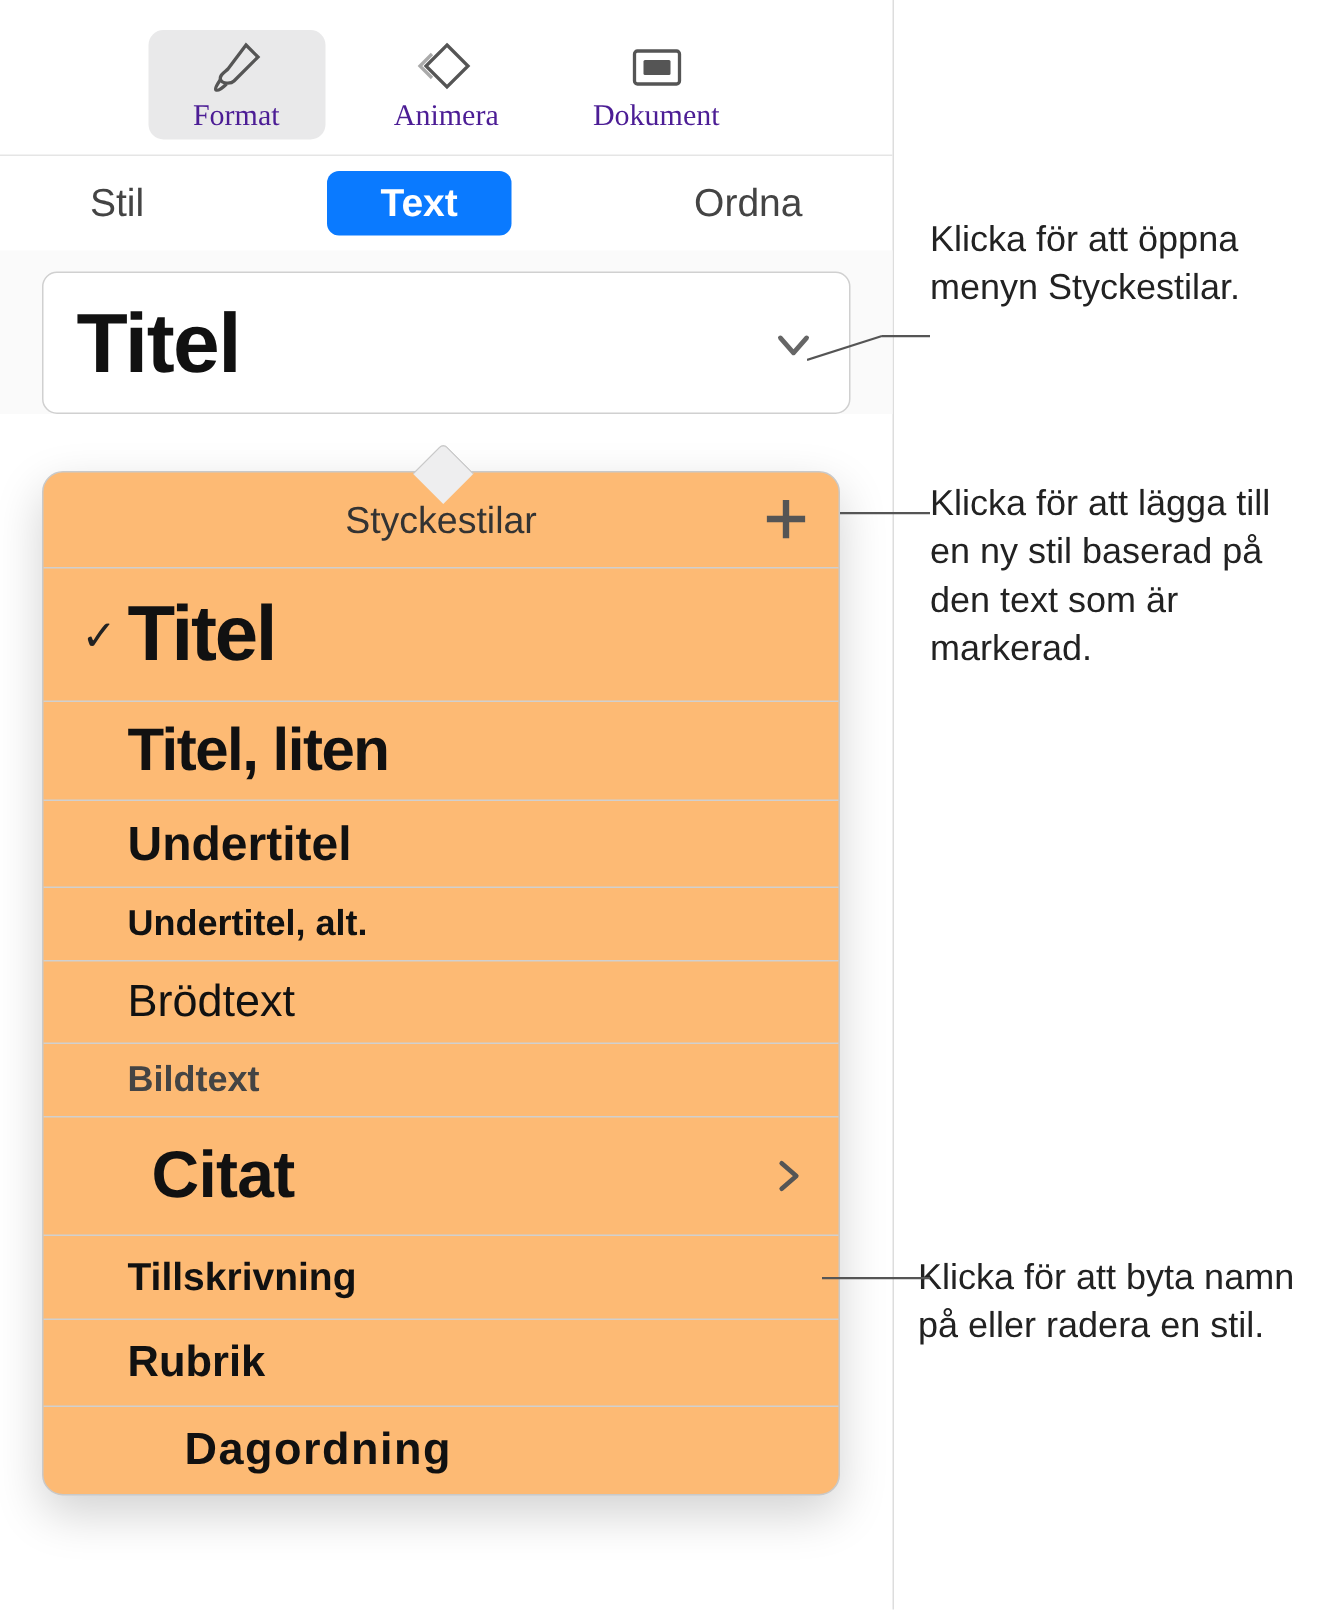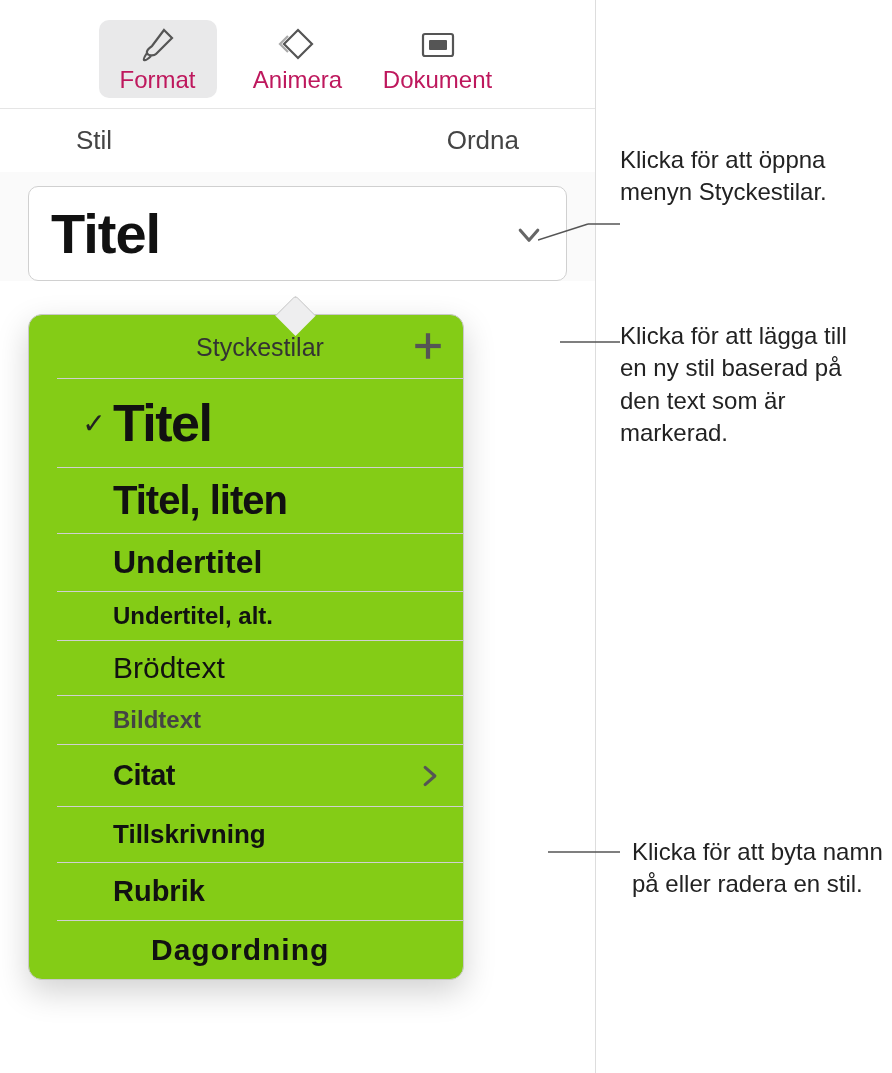--- a/index.html
+++ b/index.html
@@ -44,30 +44,31 @@
     background: #e9e9ea;
   }
   .toolbar-item svg {
     width: 42px;
     height: 36px;
     stroke: #555;
     fill: none;
     stroke-width: 2.2;
   }
   .toolbar-label {
-    font-size: 24px;
+    font-size: 20px;
     margin-top: 4px;
-    color: #be185d;
+    color: #4c1d95;
+    font-family: Liberation Serif, serif;
   }
 
   
   .tabs {
     display: flex;
     justify-content: space-between;
-    padding: 10px 40px;
+    padding: 10px 24px;
     font-size: 26px;
     color: #444;
   }
   .tab {
     padding: 6px 36px;
     border-radius: 8px;
     cursor: pointer;
   }
   .tab.active {
     background: #0a7aff;
@@ -100,26 +101,25 @@
   .chevron {
     width: 30px;
     height: 30px;
   }
 
   
   .popover {
     position: absolute;
     left: 28px;
     top: 314px;
-    width: 436px;
-    background: #84cc16;
+    width: 532px;
+    background: #fdba74;
     border: 1px solid #c9c9c9;
     border-radius: 14px;
     box-shadow: 0 12px 32px rgba(0,0,0,0.18);
-    padding-left: 28px;
   }
   .popover::before {
     content: "";
     position: absolute;
     top: -14px;
     left: 252px;
     width: 28px;
     height: 28px;
     background: #eeeeef;
     border-left: 1px solid #c9c9c9;
@@ -178,21 +178,21 @@
     height: 22px;
   }
 
   
   .s-titel      .style-name{ font-size:52px; font-weight:900; letter-spacing:-1.5px; padding:14px 0;}
   .s-titelliten .style-name{ font-size:40px; font-weight:800; letter-spacing:-1px; padding:10px 0;}
   .s-undertitel .style-name{ font-size:32px; font-weight:700; padding:10px 0;}
   .s-undertalt  .style-name{ font-size:24px; font-weight:700; padding:10px 0;}
   .s-brodtext   .style-name{ font-size:30px; font-weight:500; padding:10px 0;}
   .s-bildtext   .style-name{ font-size:24px; font-weight:700; color:#444; padding:10px 0;}
-  .s-citat      .style-name{ font-size:29px; font-weight:800; letter-spacing:-0.5px; padding:14px 0;}
+  .s-citat      .style-name{ font-size:44px; font-weight:800; letter-spacing:-0.5px; padding:14px 0;margin-left:16px;}
   .s-tillskr    .style-name{ font-size:26px; font-weight:700; padding:12px 0;}
   .s-rubrik     .style-name{ font-size:29px; font-weight:700; padding:12px 0;}
   .s-dagord     .style-name{ font-size:30px; font-weight:800; letter-spacing:1px; padding:12px 0;margin-left:38px;}
 
   
   .callout {
     position: absolute;
     font-size: 24px;
     line-height: 1.35;
     color: #222;
@@ -230,20 +230,21 @@
       <svg viewBox="0 0 40 36">
         <rect x="5" y="8" width="30" height="22" rx="2"></rect>
         <rect x="11" y="14" width="18" height="10" rx="1" fill="#555" stroke="none"></rect>
       </svg>
       <span class="toolbar-label">Dokument</span>
     </div>
   </div>
 
   <div class="tabs">
     <div class="tab">Stil</div>
+    <div class="tab active">Text</div>
     <div class="tab">Ordna</div>
   </div>
 
   <div class="style-area">
     <div class="style-box">
       <span class="style-box-label">Titel</span>
       <svg class="chevron" viewBox="0 0 24 24">
         <path d="M5 9 L12 17 L19 9" stroke="#666" stroke-width="2.5" fill="none" stroke-linecap="round" stroke-linejoin="round"></path>
       </svg>
     </div>
@@ -311,16 +312,16 @@
 <svg class="leader" style="left:538px; top:222px; width:82px; height:20px;" viewBox="0 0 82 20">
   <line x1="0" y1="18" x2="50" y2="2"></line>
     <line x1="50" y1="2" x2="82" y2="2"></line>
 </svg>
 
 <div class="callout" style="left:620px; top:320px;">Klicka för att lägga till en ny stil baserad på den text som är markerad.</div>
 <svg class="leader" style="left:560px; top:338px; width:60px; height:8px;" viewBox="0 0 60 8">
   <line x1="0" y1="4" x2="60" y2="4"></line>
 </svg>
 
-<div class="callout" style="left:632px; top:836px;">Klicka för att byta namn på eller radera en stil.</div>
+<div class="callout" style="left:612px; top:836px;">Klicka för att byta namn på eller radera en stil.</div>
 <svg class="leader" style="left:548px; top:848px; width:72px; height:8px;" viewBox="0 0 72 8">
   <line x1="0" y1="4" x2="72" y2="4"></line>
 </svg>
 
 </body></html>

